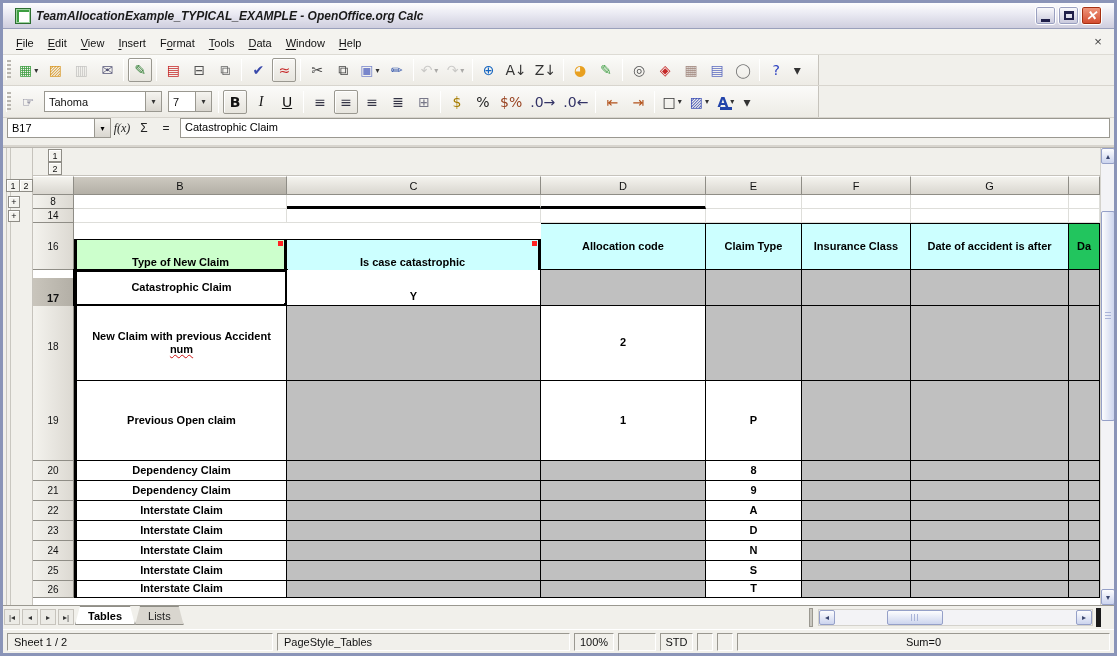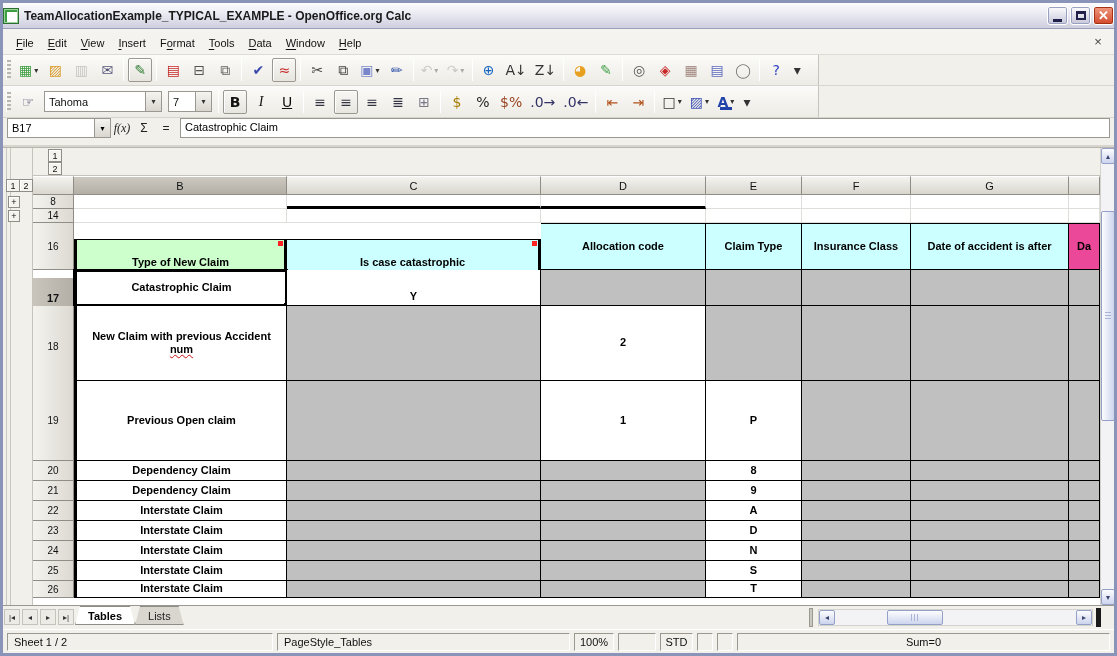--- a/index.html
+++ b/index.html
@@ -1,21 +1,21 @@
 <!DOCTYPE html>
 <html><head>
 <meta charset="utf-8">
 <style>
   html,body{margin:0;padding:0;background:#555;}
   *{box-sizing:border-box;}
   .win{position:relative;width:1117px;height:656px;border:3px solid #8a94b8;background:#f1f0eb;
        font-family:"Liberation Sans",sans-serif;display:flex;flex-direction:column;overflow:hidden;}
   
-  .titlebar{height:26px;flex:0 0 26px;display:flex;align-items:center;padding:0 0;
-    background:linear-gradient(180deg,#fdfdfe 0%,#e9e9f2 45%,#cfcede 100%);border-bottom:1px solid #9aa0bb;}
+  .titlebar{height:26px;flex:0 0 26px;display:flex;align-items:center;padding:0 12px;
+    background:linear-gradient(180deg,#fdfdfe 0%,#e9e9f2 45%,#cfcede 100%);border-bottom:1px solid #9aa0bb;font-style:italic;}
   .app-icon{width:16px;height:16px;margin-right:5px;background:
     linear-gradient(#fff,#fff) 3px 3px/10px 10px no-repeat,#3d9e41;border:1px solid #2d6e31;
     box-shadow:inset 0 0 0 1px #9cd49e;}
   .title-text{font-size:12px;font-weight:bold;color:#1a1a1a;flex:1;white-space:nowrap;overflow:hidden;}
   .win-btns{display:flex;gap:2px;}
   .wbtn{width:21px;height:19px;border-radius:3px;border:1px solid #fff;display:flex;align-items:center;justify-content:center;
     background:linear-gradient(180deg,#fcfcfe,#c6c6da);box-shadow:inset 0 0 0 1px #9aa0c0;}
   .wbtn.close{background:linear-gradient(180deg,#f09a80,#d2482b);box-shadow:inset 0 0 0 1px #a53012;
     color:#fff;font-weight:bold;font-size:13px;line-height:1;}
   .g-min{width:9px;height:3px;background:#20204a;margin-top:9px;}
@@ -366,21 +366,21 @@
       <div class="bcell" style="left: 799px; top: 61px; width: 109px; height: 14px;"></div>
       <div class="bcell" style="left: 908px; top: 61px; width: 158px; height: 14px;"></div>
       <div class="bcell" style="left: 1066px; top: 61px; width: 31px; height: 14px;"></div>
       <div class="rowhdr" style="top: 75px; height: 47px;">16</div>
       <div class="cell top firstcol thickR" style="left: 71px; top: 75px; width: 213px; height: 47px; background: rgb(204, 255, 204);">Type of New Claim<div class="cmark" style="background: rgb(255, 34, 34);"></div></div>
       <div class="cell top thickR" style="left: 284px; top: 75px; width: 254px; height: 47px; background: rgb(204, 255, 255);">Is case catastrophic<div class="cmark" style="background: rgb(255, 34, 34);"></div></div>
       <div class="cell top" style="left: 538px; top: 75px; width: 165px; height: 47px; background: rgb(204, 255, 255);">Allocation code</div>
       <div class="cell top" style="left: 799px; top: 75px; width: 109px; height: 47px; background: rgb(204, 255, 255);">Insurance Class</div>
       <div class="cell top" style="left: 703px; top: 75px; width: 96px; height: 47px; background: rgb(204, 255, 255);">Claim Type</div>
       <div class="cell top" style="left: 908px; top: 75px; width: 158px; height: 47px; background: rgb(204, 255, 255);">Date of accident is after</div>
-      <div class="cell top" style="left: 1066px; top: 75px; width: 31px; height: 47px; background: #ec4899;">Da</div>
+      <div class="cell top" style="left: 1066px; top: 75px; width: 31px; height: 47px; background: #22c55e;">Da</div>
       <div class="rowhdr selected" style="top: 130px; height: 41px;">17</div>
       <div class="cell firstcol" style="left: 71px; top: 122px; width: 213px; height: 36px; background: rgb(255, 255, 255);">Catastrophic Claim</div>
       <div class="selbox" style="left: 70px; top: 121px; width: 215px; height: 38px;"></div>
       <div class="selhandle" style="left: 281px; top: 155px;"></div>
       <div class="cell vbottom" style="left: 284px; top: 122px; width: 254px; height: 36px; background: rgb(255, 255, 255);">Y</div>
       <div class="cell" style="left: 538px; top: 122px; width: 165px; height: 36px; background: rgb(192, 192, 192);"></div>
       <div class="cell" style="left: 703px; top: 122px; width: 96px; height: 36px; background: rgb(192, 192, 192);"></div>
       <div class="cell" style="left: 799px; top: 122px; width: 109px; height: 36px; background: rgb(192, 192, 192);"></div>
       <div class="cell" style="left: 908px; top: 122px; width: 158px; height: 36px; background: rgb(192, 192, 192);"></div>
       <div class="cell" style="left: 1066px; top: 122px; width: 31px; height: 36px; background: rgb(192, 192, 192);"></div>

